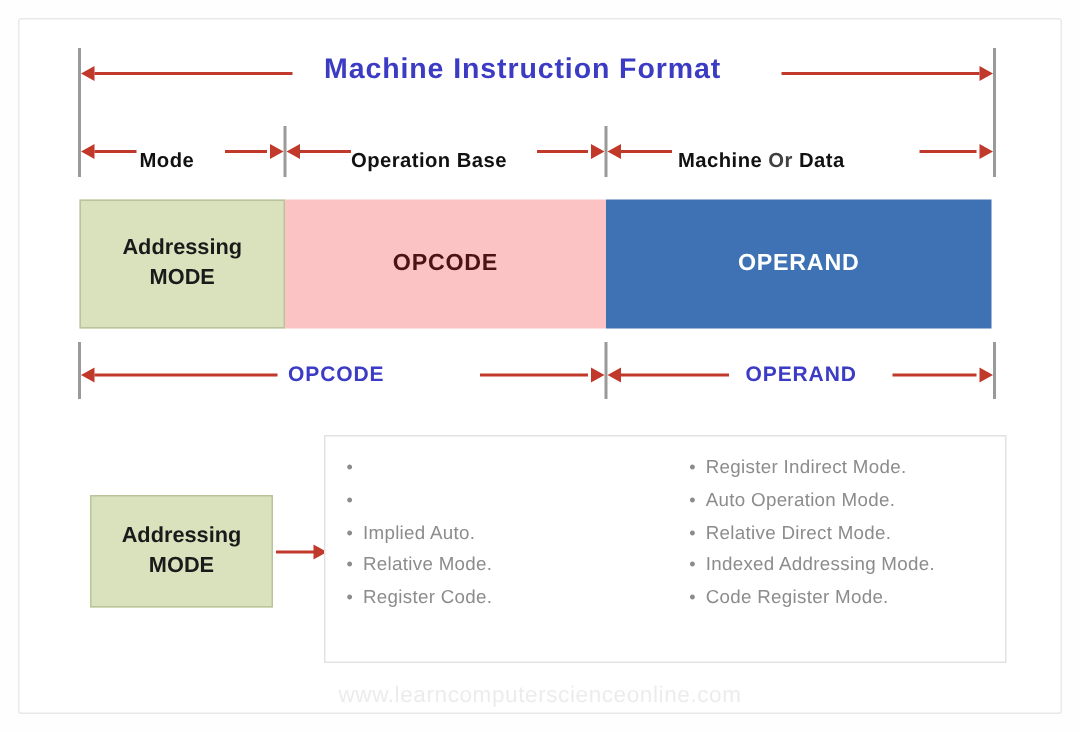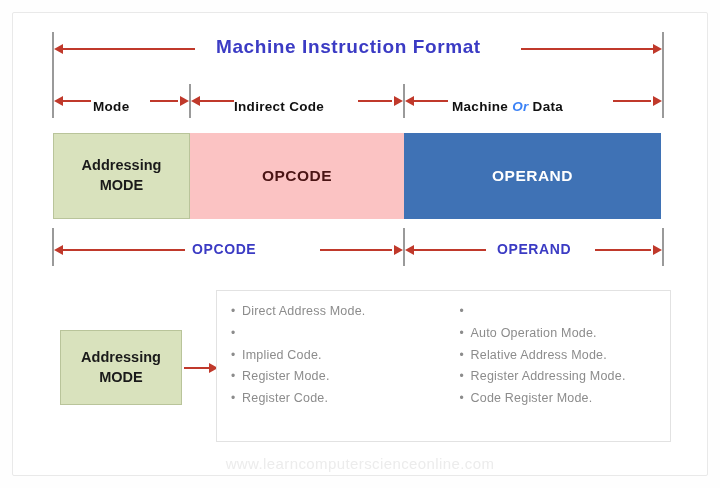--- a/index.html
+++ b/index.html
@@ -27,21 +27,21 @@
          border-top:5px solid transparent;border-bottom:5px solid transparent;}
   .ahead.left{border-right:9px solid #c0392b;}
   .ahead.right{border-left:9px solid #c0392b;}
 
   
   .lbl{position:absolute;white-space:nowrap;}
   .title-txt{
     font-size:19px;font-weight:700;color:#3b3bc4;letter-spacing:.6px;
   }
   .seg-lbl{font-size:13.5px;font-weight:700;color:#111;letter-spacing:.3px;}
-  .seg-lbl .or{color:#3b82f6;font-style:italic;}
+  .seg-lbl .or{color:#404040;}
   .blue-lbl{font-size:14px;font-weight:700;color:#3b3bc4;letter-spacing:.6px;}
 
   
   .blk{position:absolute;box-sizing:border-box;display:flex;
        align-items:center;justify-content:center;text-align:center;}
   .blk-mode{background:#d9e2bd;border:1px solid #b9c49a;
             font-size:14.5px;font-weight:700;color:#1a1a1a;line-height:1.35;}
   .blk-opcode{background:#fbc3c3;font-size:15.5px;font-weight:700;
               color:#4a1414;letter-spacing:.5px;}
   .blk-operand{background:#3f72b5;font-size:15.5px;font-weight:700;
@@ -107,21 +107,21 @@
     <div class="ahead right" style="right:0px;"></div>
   </div>
   <div class="lbl seg-lbl" style="left:93px;top:99px;">Mode</div>
 
   <div class="arrow-row" style="left:191px;top:92px;width:212px;">
     <div class="ahead left" style="left:0px;"></div>
     <div class="aseg" style="left:9px;width:34px;"></div>
     <div class="aseg" style="right:11px;width:34px;"></div>
     <div class="ahead right" style="right:0px;"></div>
   </div>
-  <div class="lbl seg-lbl" style="left:234px;top:99px;">Indirect  Code</div>
+  <div class="lbl seg-lbl" style="left:234px;top:99px;">Operation  Base</div>
 
   <div class="arrow-row" style="left:405px;top:92px;width:257px;">
     <div class="ahead left" style="left:0px;"></div>
     <div class="aseg" style="left:9px;width:34px;"></div>
     <div class="aseg" style="right:11px;width:38px;"></div>
     <div class="ahead right" style="right:0px;"></div>
   </div>
   <div class="lbl seg-lbl" style="left:452px;top:99px;">
     <span>Machine</span>
     <span class="or">Or</span>
@@ -168,54 +168,54 @@
 
   <div class="arrow-row" style="left:184px;top:359px;width:34px;">
     <div class="aseg" style="left:0px;width:26px;"></div>
     <div class="ahead right" style="right:0px;"></div>
   </div>
 
   <div class="list-panel">
     <div class="list-col left">
       <div class="li">
         <span class="bullet">•</span>
-        <span class="txt">Direct  Address Mode.</span>
-      </div>
-      <div class="li">
-        <span class="bullet">•</span>
-      </div>
-      <div class="li">
-        <span class="bullet">•</span>
-        <span class="txt">Implied Code.</span>
-      </div>
-      <div class="li">
-        <span class="bullet">•</span>
-        <span class="txt">Register Mode.</span>
+      </div>
+      <div class="li">
+        <span class="bullet">•</span>
+      </div>
+      <div class="li">
+        <span class="bullet">•</span>
+        <span class="txt">Implied Auto.</span>
+      </div>
+      <div class="li">
+        <span class="bullet">•</span>
+        <span class="txt">Relative Mode.</span>
       </div>
       <div class="li">
         <span class="bullet">•</span>
         <span class="txt">Register Code.</span>
       </div>
     </div>
 
     <div class="list-col right">
       <div class="li">
         <span class="bullet">•</span>
+        <span class="txt">Register Indirect Mode.</span>
       </div>
       <div class="li">
         <span class="bullet">•</span>
         <span class="txt">Auto Operation Mode.</span>
       </div>
       <div class="li">
         <span class="bullet">•</span>
-        <span class="txt">Relative Address Mode.</span>
-      </div>
-      <div class="li">
-        <span class="bullet">•</span>
-        <span class="txt">Register Addressing Mode.</span>
+        <span class="txt">Relative Direct Mode.</span>
+      </div>
+      <div class="li">
+        <span class="bullet">•</span>
+        <span class="txt">Indexed Addressing Mode.</span>
       </div>
       <div class="li">
         <span class="bullet">•</span>
         <span class="txt">Code Register Mode.</span>
       </div>
     </div>
   </div>
 
   <div class="watermark">www.learncomputerscienceonline.com</div>
 

